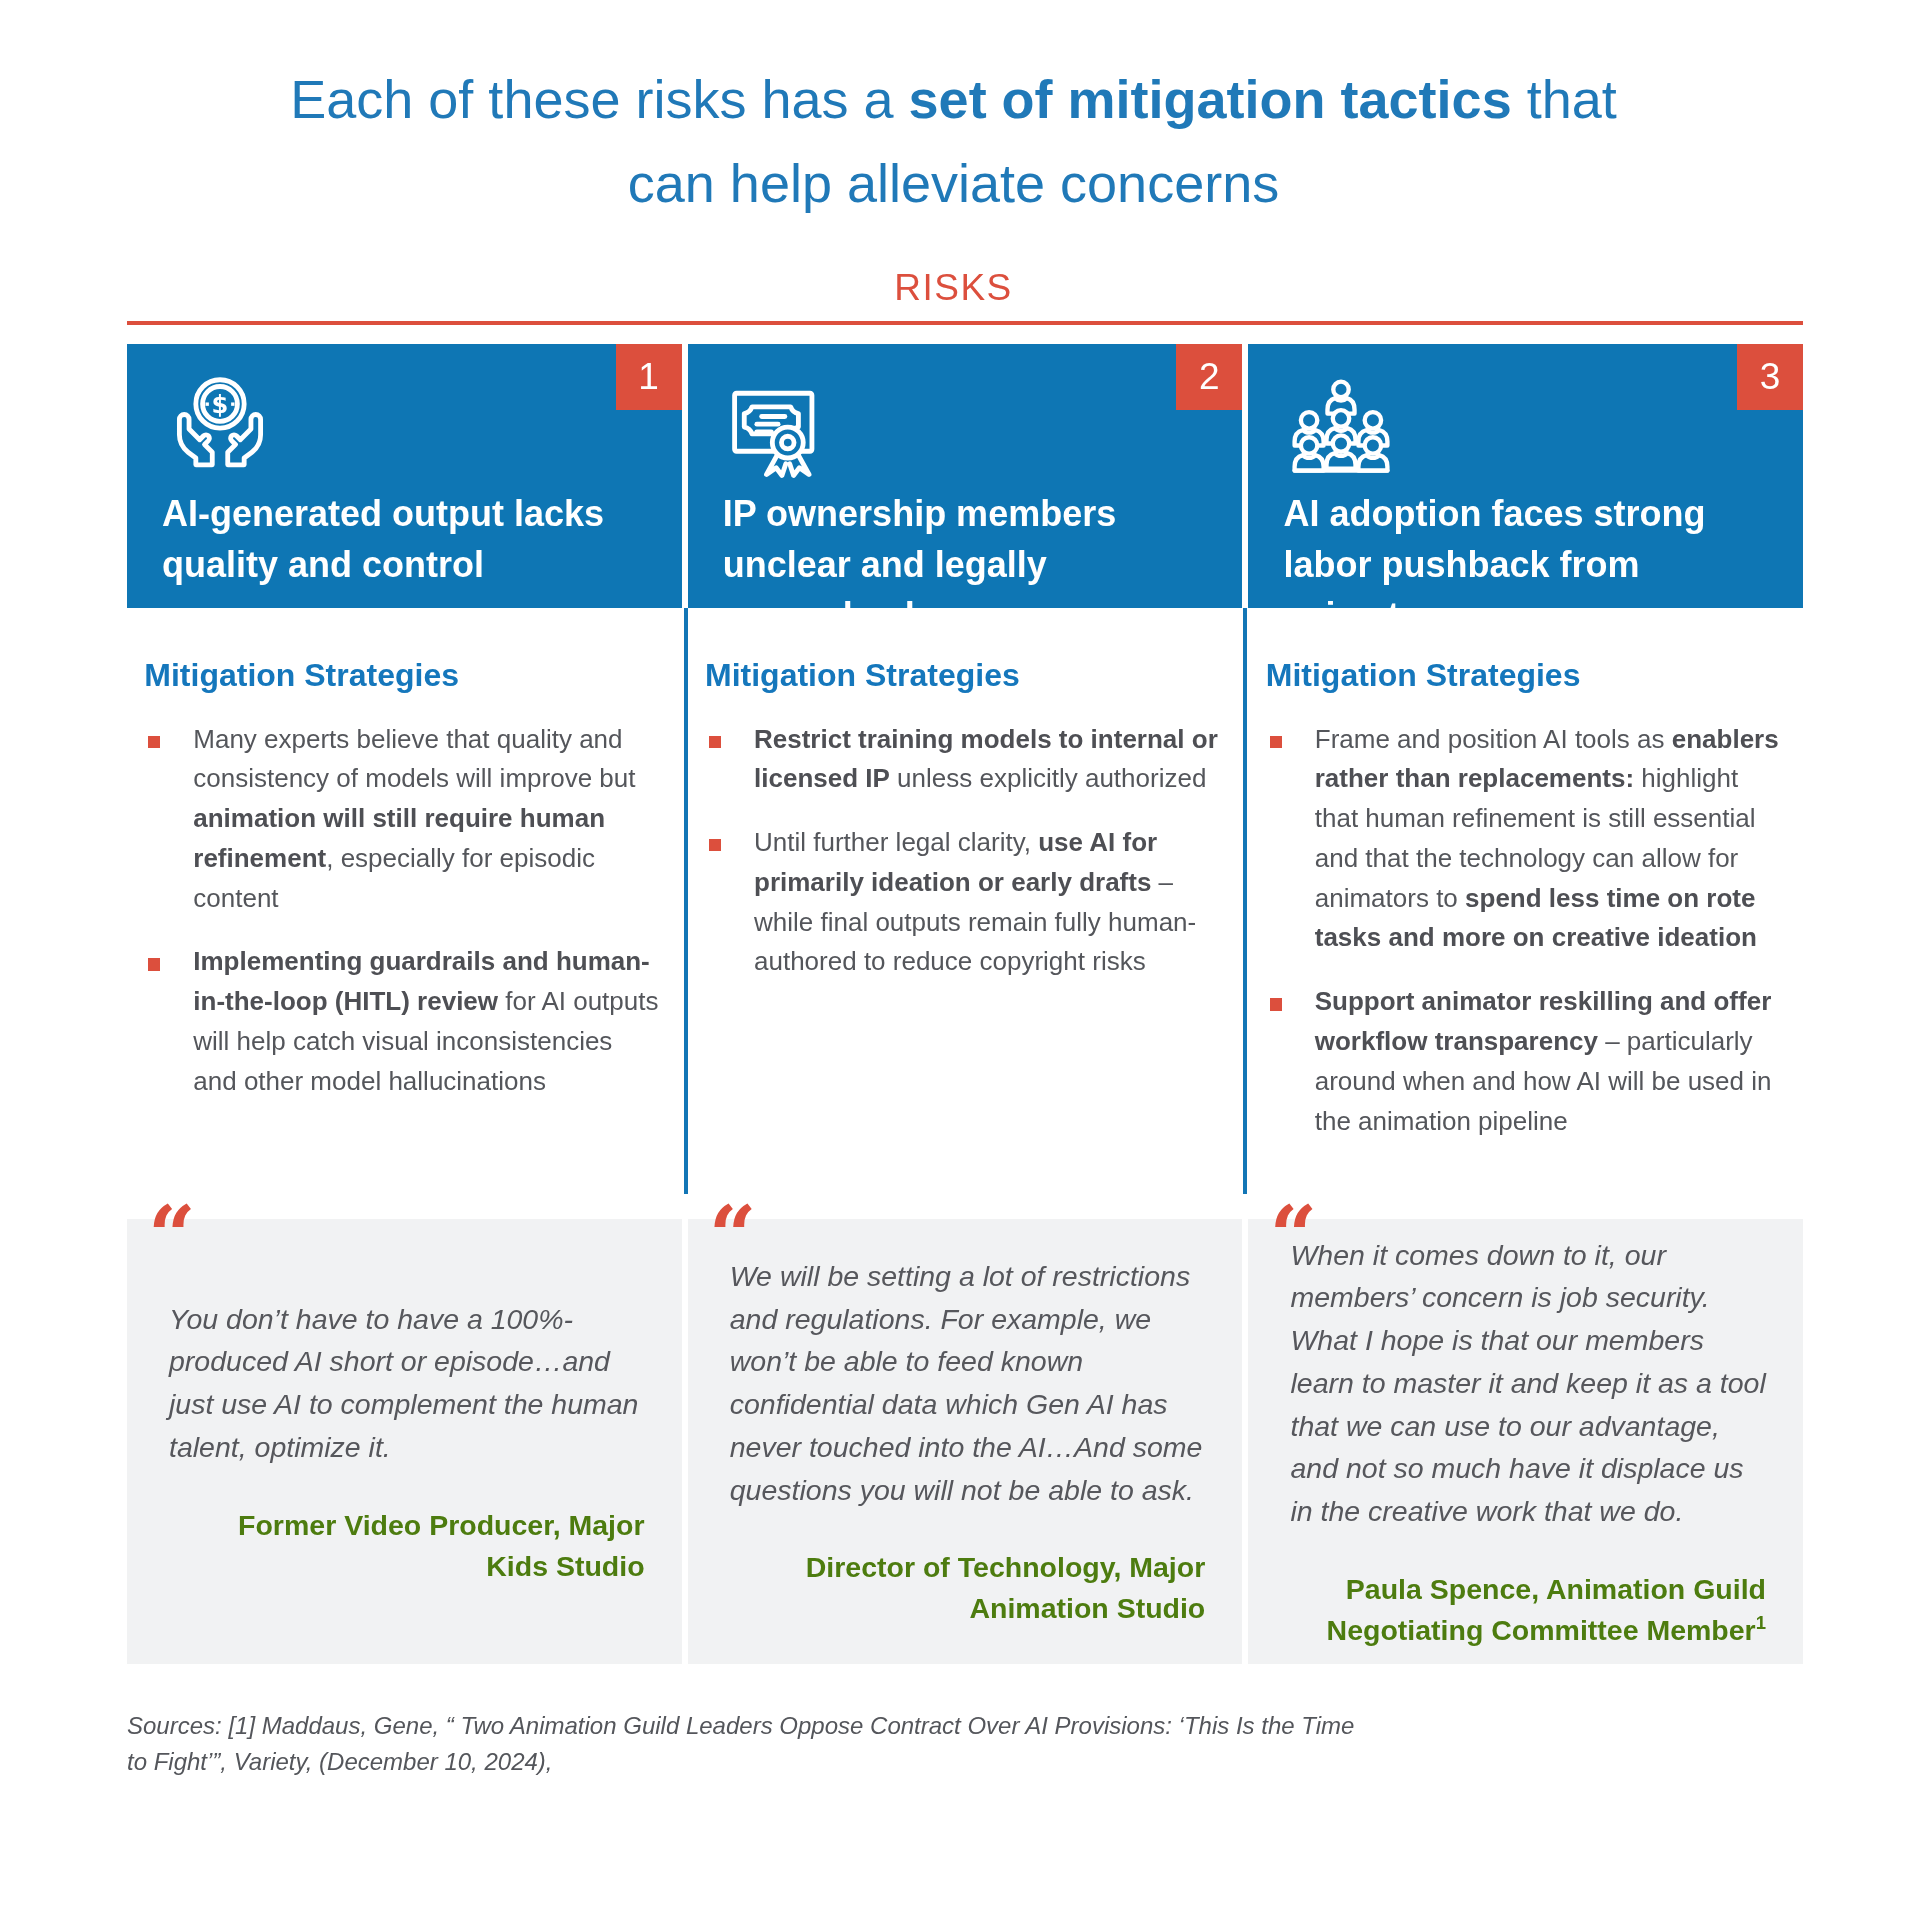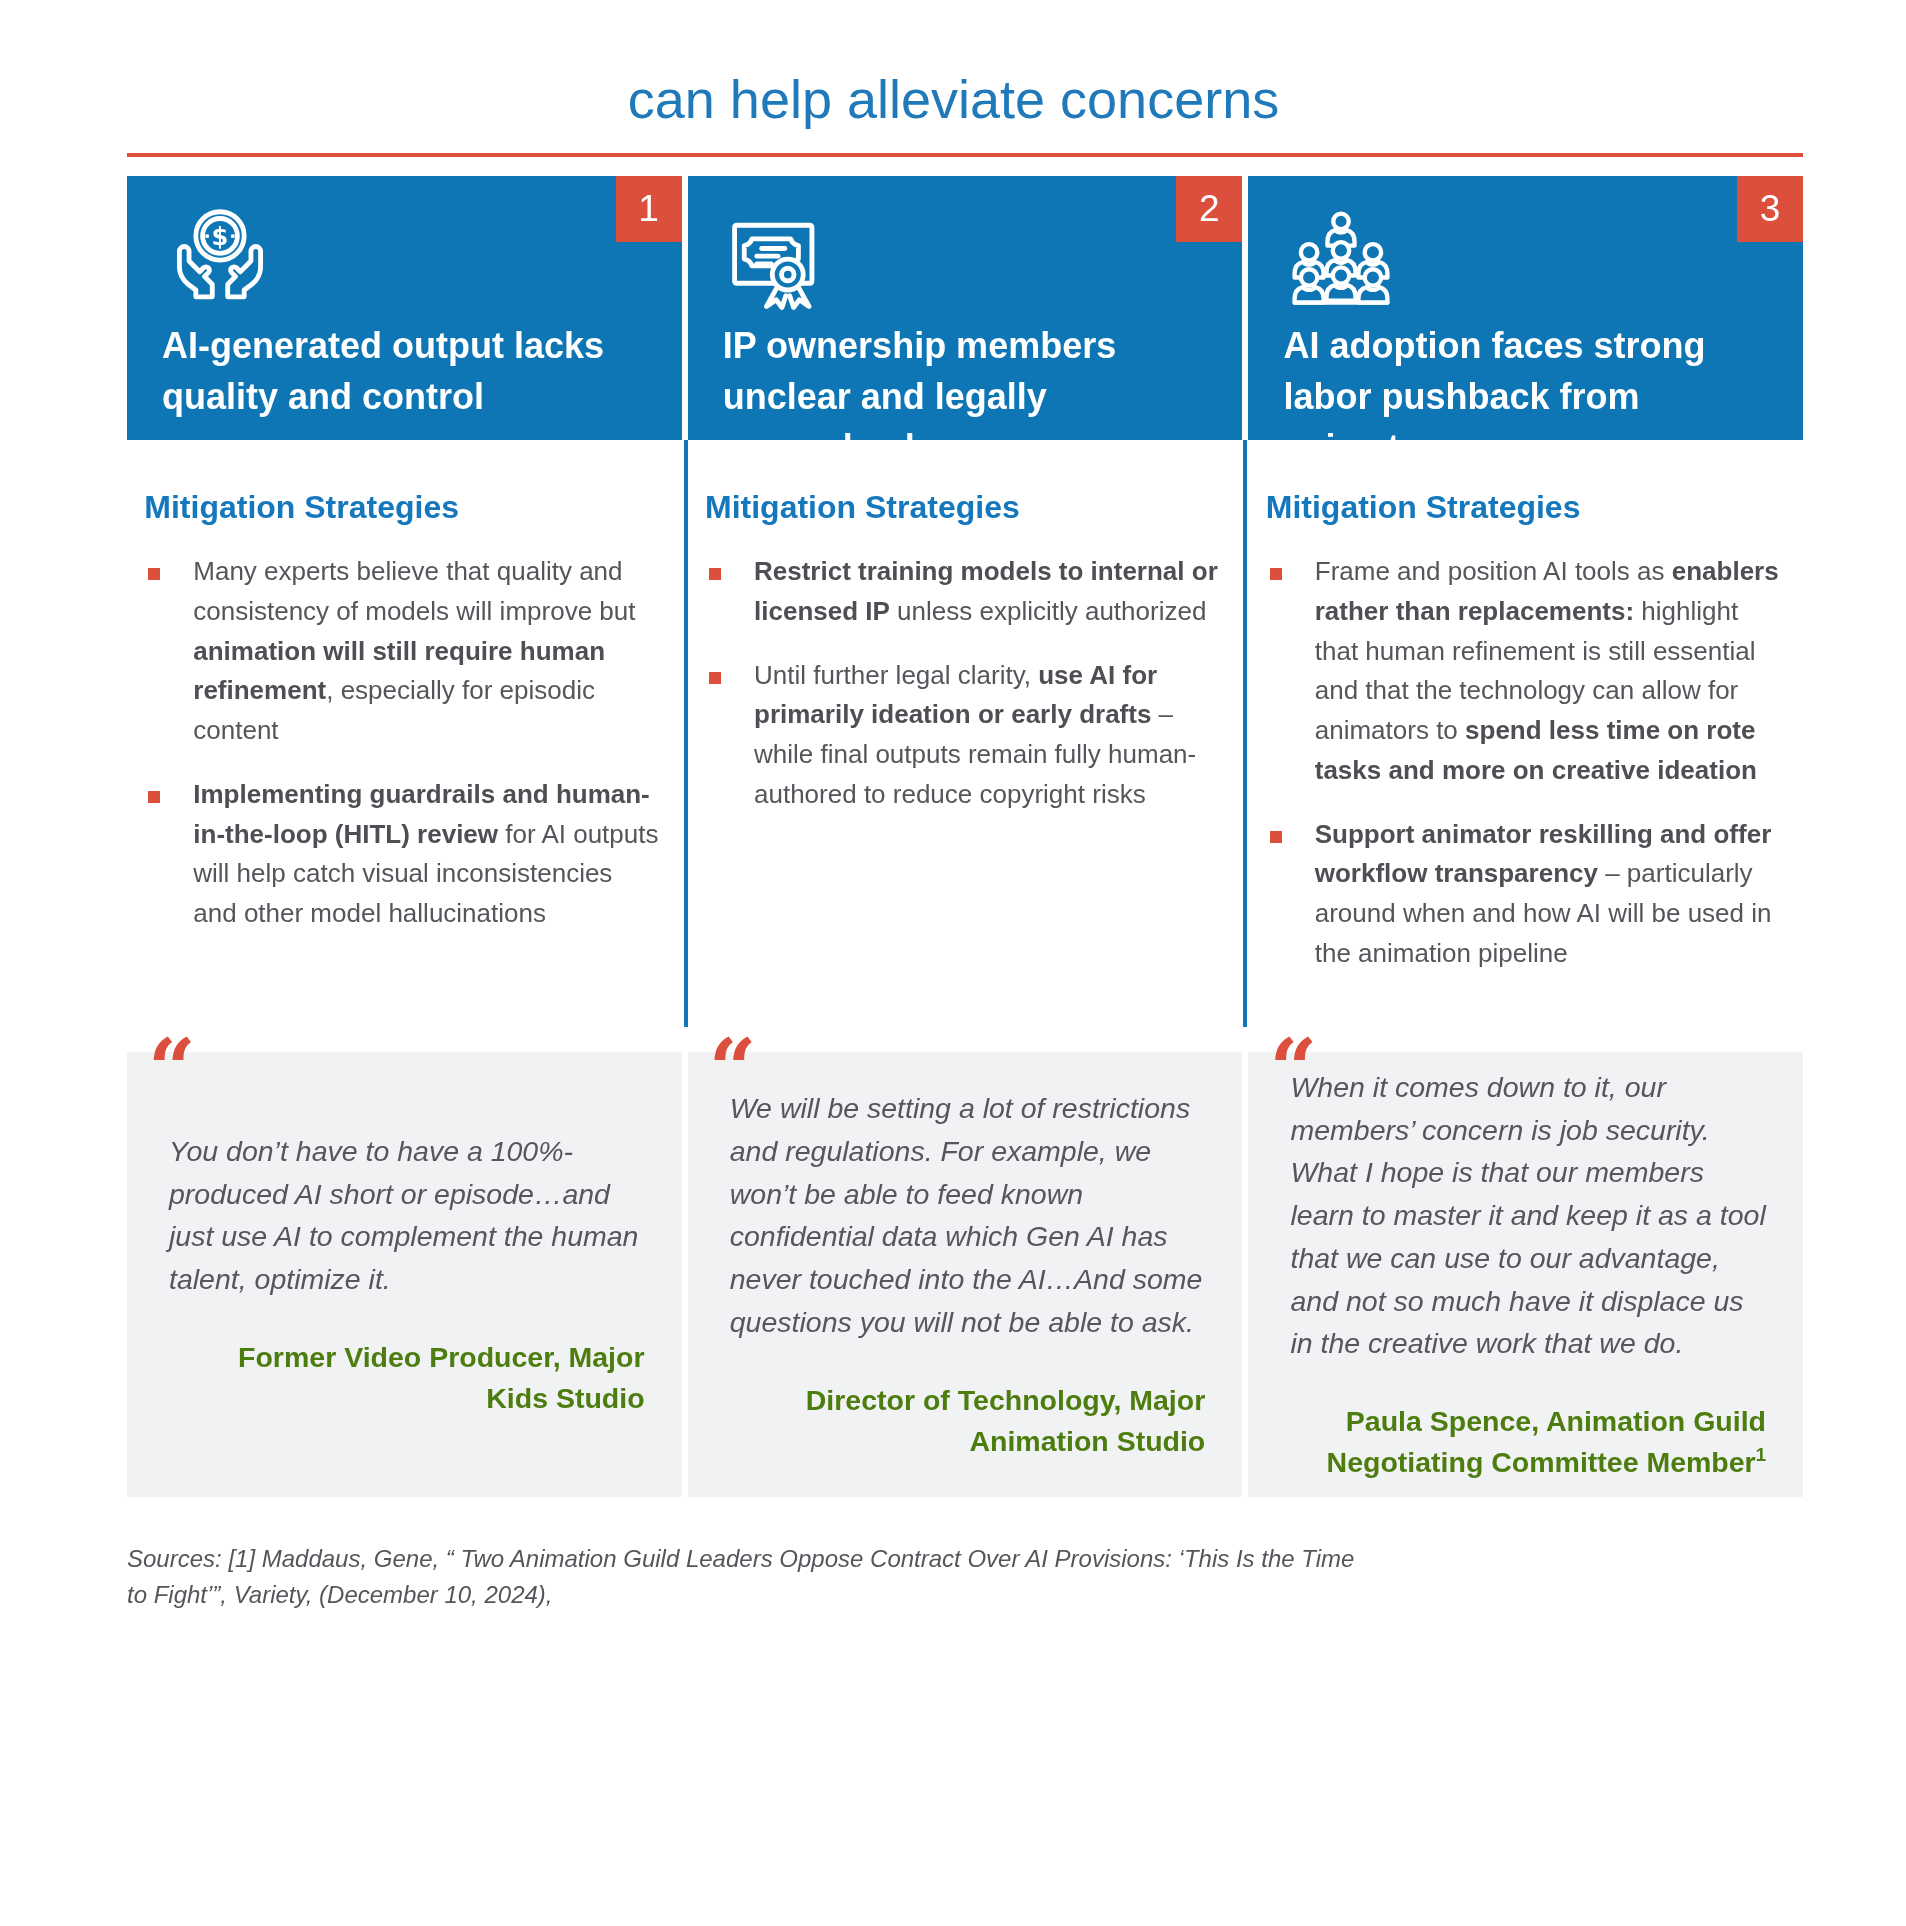--- a/index.html
+++ b/index.html
@@ -57,23 +57,25 @@
   
   .sources { margin:44px 0 0 127px; max-width:1248px; font-style:italic;
              color:#54565B; font-size:24px; line-height:1.5; }
 </style>
 </head>
 <body>
 
 <div class="slide">
 
   <div class="title">
+    <div>Each of these risks has a <b>set of mitigation tactics</b> that</div>
     <div>can help alleviate concerns</div>
   </div>
 
+  <div class="risks-label">RISKS</div>
   <div class="rule"></div>
 
   <div class="cards">
 
     <div class="card">
       <div class="badge">1</div>
       <svg viewBox="0 0 120 120" fill="none" stroke="#ffffff" stroke-width="5" stroke-linecap="round" stroke-linejoin="round">
         <circle cx="60" cy="33" r="25"></circle>
         <circle cx="60" cy="33" r="18"></circle>
         <text x="60" y="42" text-anchor="middle" stroke="none" fill="#ffffff" font-family="DejaVu Sans, sans-serif" font-size="25" font-weight="bold">$</text>

